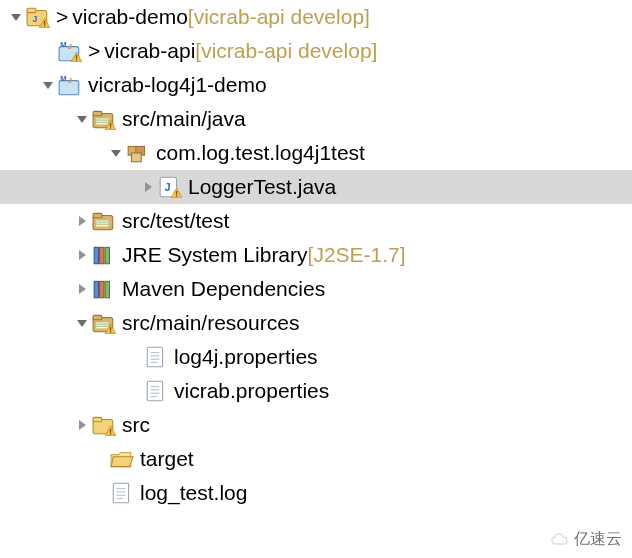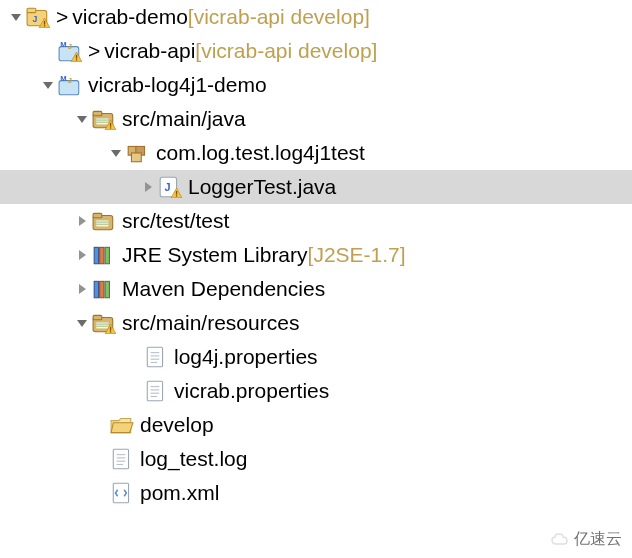--- a/index.html
+++ b/index.html
@@ -292,55 +292,63 @@
           <rect x="3" y="1" width="14" height="18" rx="1" fill="#fff" stroke="#9aa7b3"></rect>
           <line x1="6" y1="6" x2="14" y2="6" stroke="#b4c0cb"></line>
           <line x1="6" y1="9" x2="14" y2="9" stroke="#b4c0cb"></line>
           <line x1="6" y1="12" x2="14" y2="12" stroke="#b4c0cb"></line>
           <line x1="6" y1="15" x2="12" y2="15" stroke="#b4c0cb"></line>
         </svg>
       </span>
       <span class="label">vicrab.properties</span>
     </div>
     <div class="tree-row">
+      <span class="indent" style="width:74px"></span>
+      <span class="arrow">
+        <svg width="12" height="12" viewBox="0 0 12 12">
+          <path d="M3 1 L10 6 L3 11 Z" fill="#939393"></path>
+        </svg>
+      </span>
+      <span class="icon">
+        <svg width="24" height="22" viewBox="0 0 22 20">
+          <rect x="1" y="5" width="18" height="13" rx="2" fill="#f4d27a" stroke="#b88b2a"></rect>
+          <rect x="1" y="3" width="8" height="4" rx="1" fill="#f4d27a" stroke="#b88b2a"></rect>
+          <g transform="translate(12,11)">
+            <path d="M5 0 L10 9 L0 9 Z" fill="#f6c244" stroke="#b8821a" stroke-width="0.6"></path>
+            <rect x="4.4" y="2.6" width="1.2" height="3.4" fill="#7a5500"></rect>
+            <rect x="4.4" y="6.6" width="1.2" height="1.2" fill="#7a5500"></rect>
+          </g>
+        </svg>
+      </span>
+      <span class="label">src</span>
+    </div>
+    <div class="tree-row">
       <span class="indent" style="width:92px"></span>
       <span class="arrow-spacer"></span>
       <span class="icon">
         <svg width="24" height="22" viewBox="0 0 22 20">
           <path d="M1 6 L8 6 L10 4 L19 4 L19 17 L1 17 Z" fill="#f7e3a6" stroke="#c7a851"></path>
           <path d="M3 8 L21 8 L18 17 L1 17 Z" fill="#f4d27a" stroke="#b88b2a"></path>
         </svg>
       </span>
-      <span class="label">develop</span>
+      <span class="label">target</span>
     </div>
     <div class="tree-row">
       <span class="indent" style="width:92px"></span>
       <span class="arrow-spacer"></span>
       <span class="icon">
         <svg width="24" height="22" viewBox="0 0 22 20">
           <rect x="3" y="1" width="14" height="18" rx="1" fill="#fff" stroke="#9aa7b3"></rect>
           <line x1="6" y1="6" x2="14" y2="6" stroke="#b4c0cb"></line>
           <line x1="6" y1="9" x2="14" y2="9" stroke="#b4c0cb"></line>
           <line x1="6" y1="12" x2="14" y2="12" stroke="#b4c0cb"></line>
           <line x1="6" y1="15" x2="12" y2="15" stroke="#b4c0cb"></line>
         </svg>
       </span>
       <span class="label">log_test.log</span>
-    </div>
-    <div class="tree-row">
-      <span class="indent" style="width:92px"></span>
-      <span class="arrow-spacer"></span>
-      <span class="icon">
-        <svg width="24" height="22" viewBox="0 0 22 20">
-          <rect x="3" y="1" width="14" height="18" rx="1" fill="#fff" stroke="#9aa7b3"></rect>
-          <path d="M7 7 L5 10 L7 13" fill="none" stroke="#5b8dd6" stroke-width="1.4"></path>
-          <path d="M13 7 L15 10 L13 13" fill="none" stroke="#5b8dd6" stroke-width="1.4"></path>
-        </svg>
-      </span>
-      <span class="label">pom.xml</span>
     </div>
   </div>
 
 <div class="watermark">
   <svg width="20" height="16" viewBox="0 0 20 16">
     <path d="M6 12 Q2 12 2 8 Q2 5 5 5 Q5 2 9 2 Q13 2 13 5 Q17 5 17 9 Q17 12 14 12 Z" fill="none" stroke="#c8c8c8" stroke-width="1.4"></path>
   </svg>
   <span>亿速云</span>
 </div>
 

